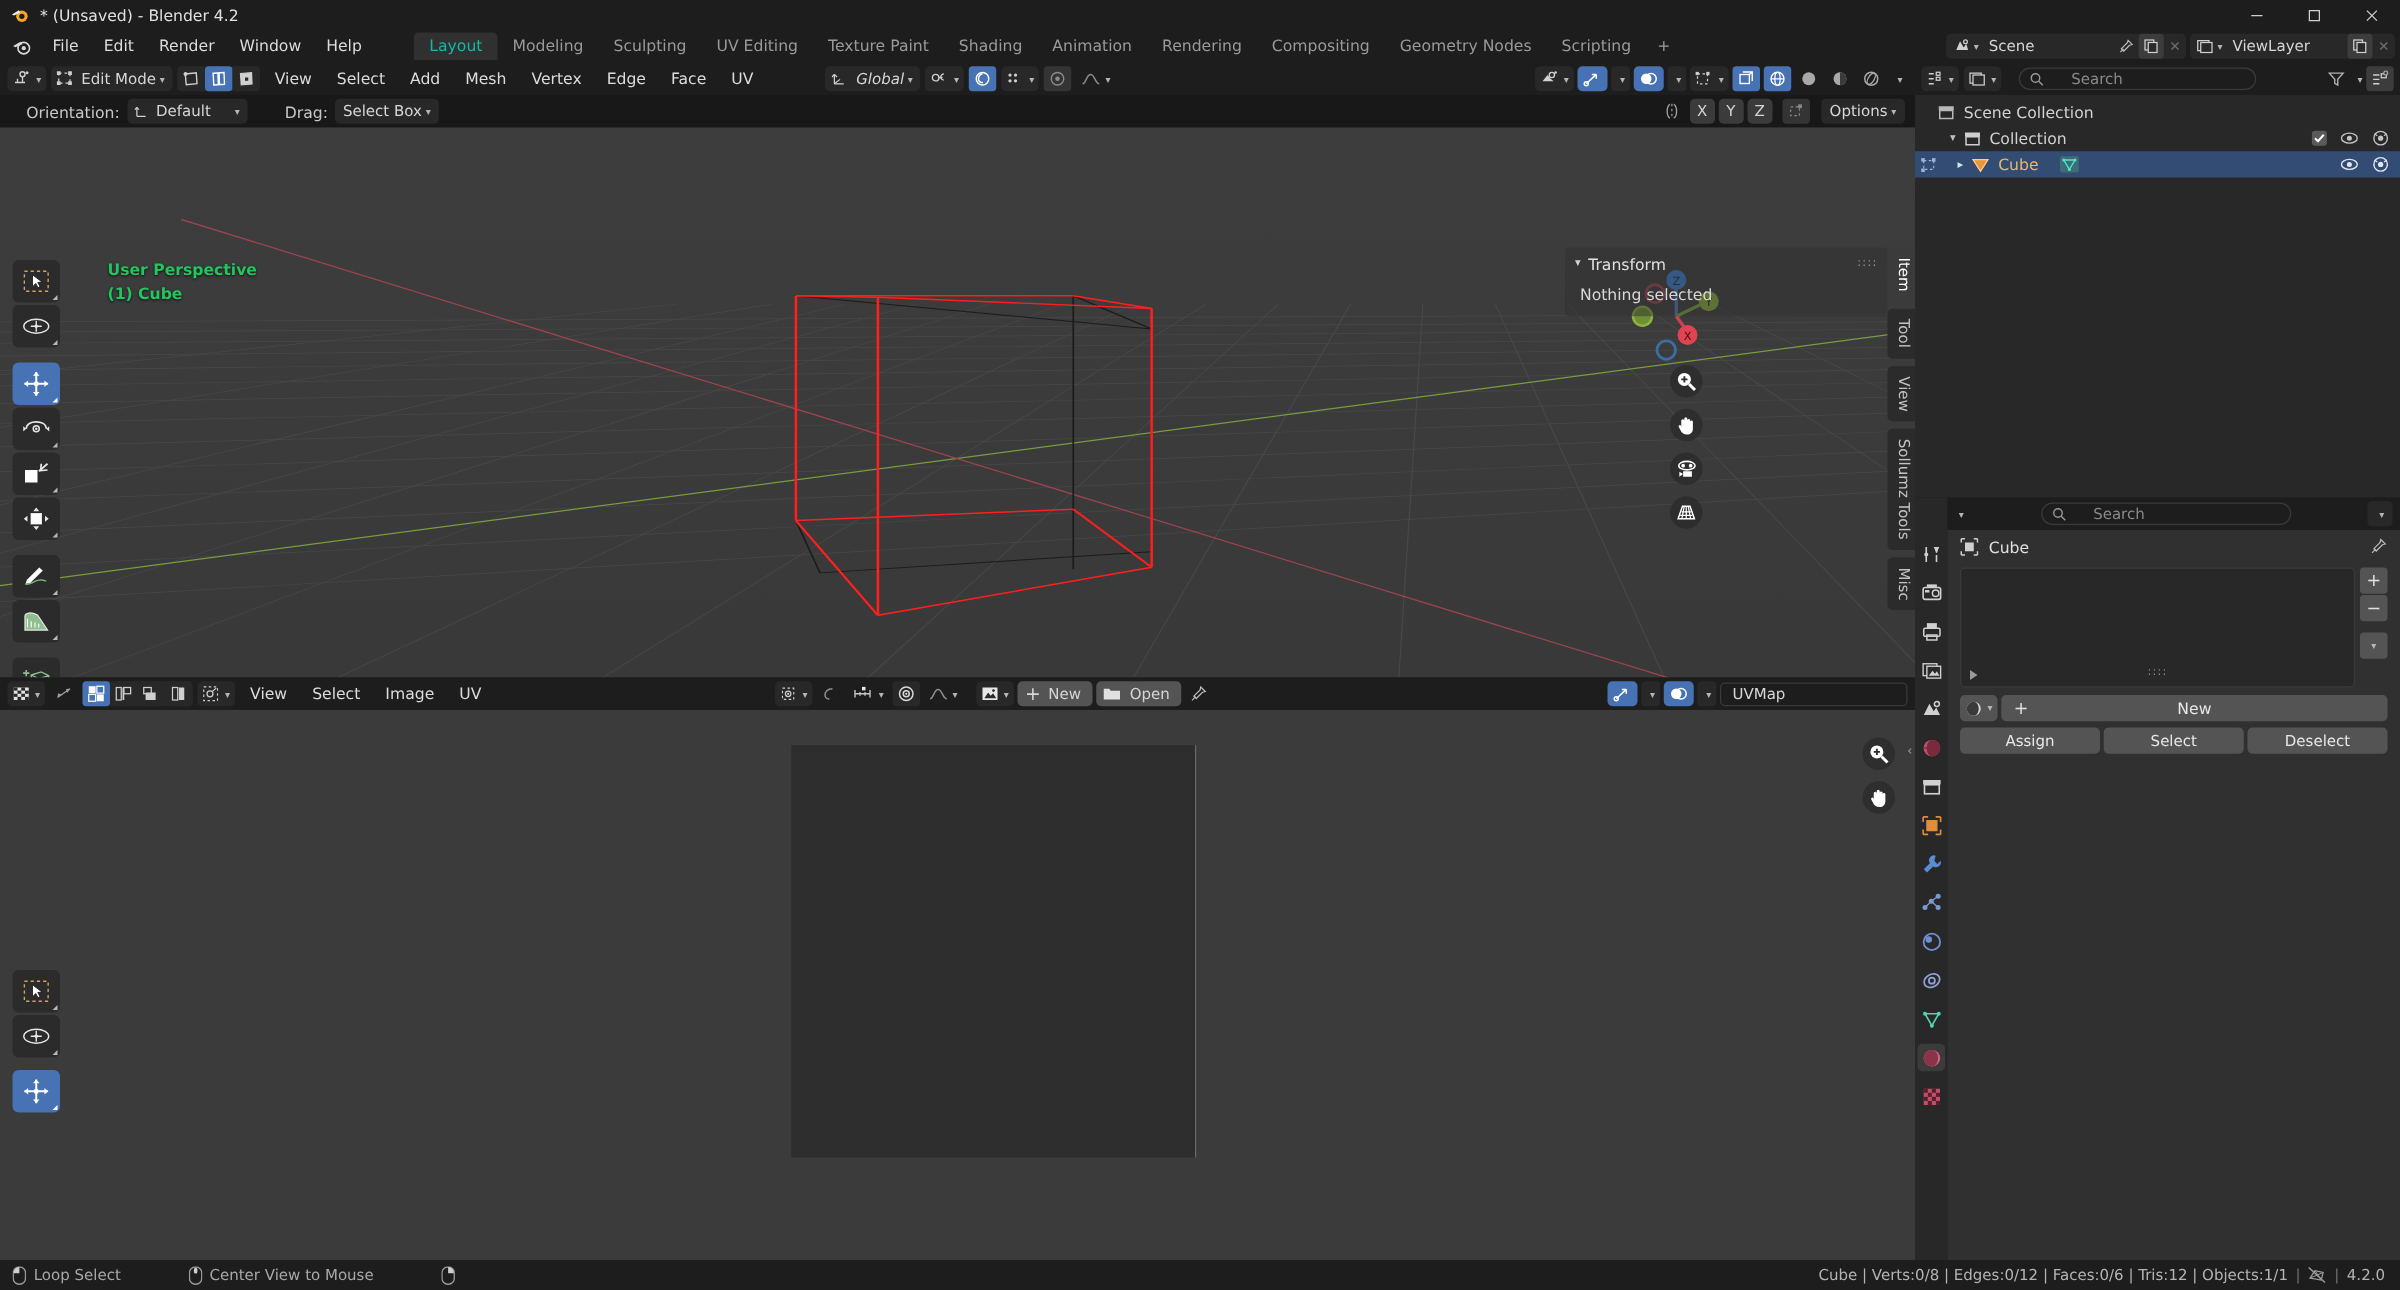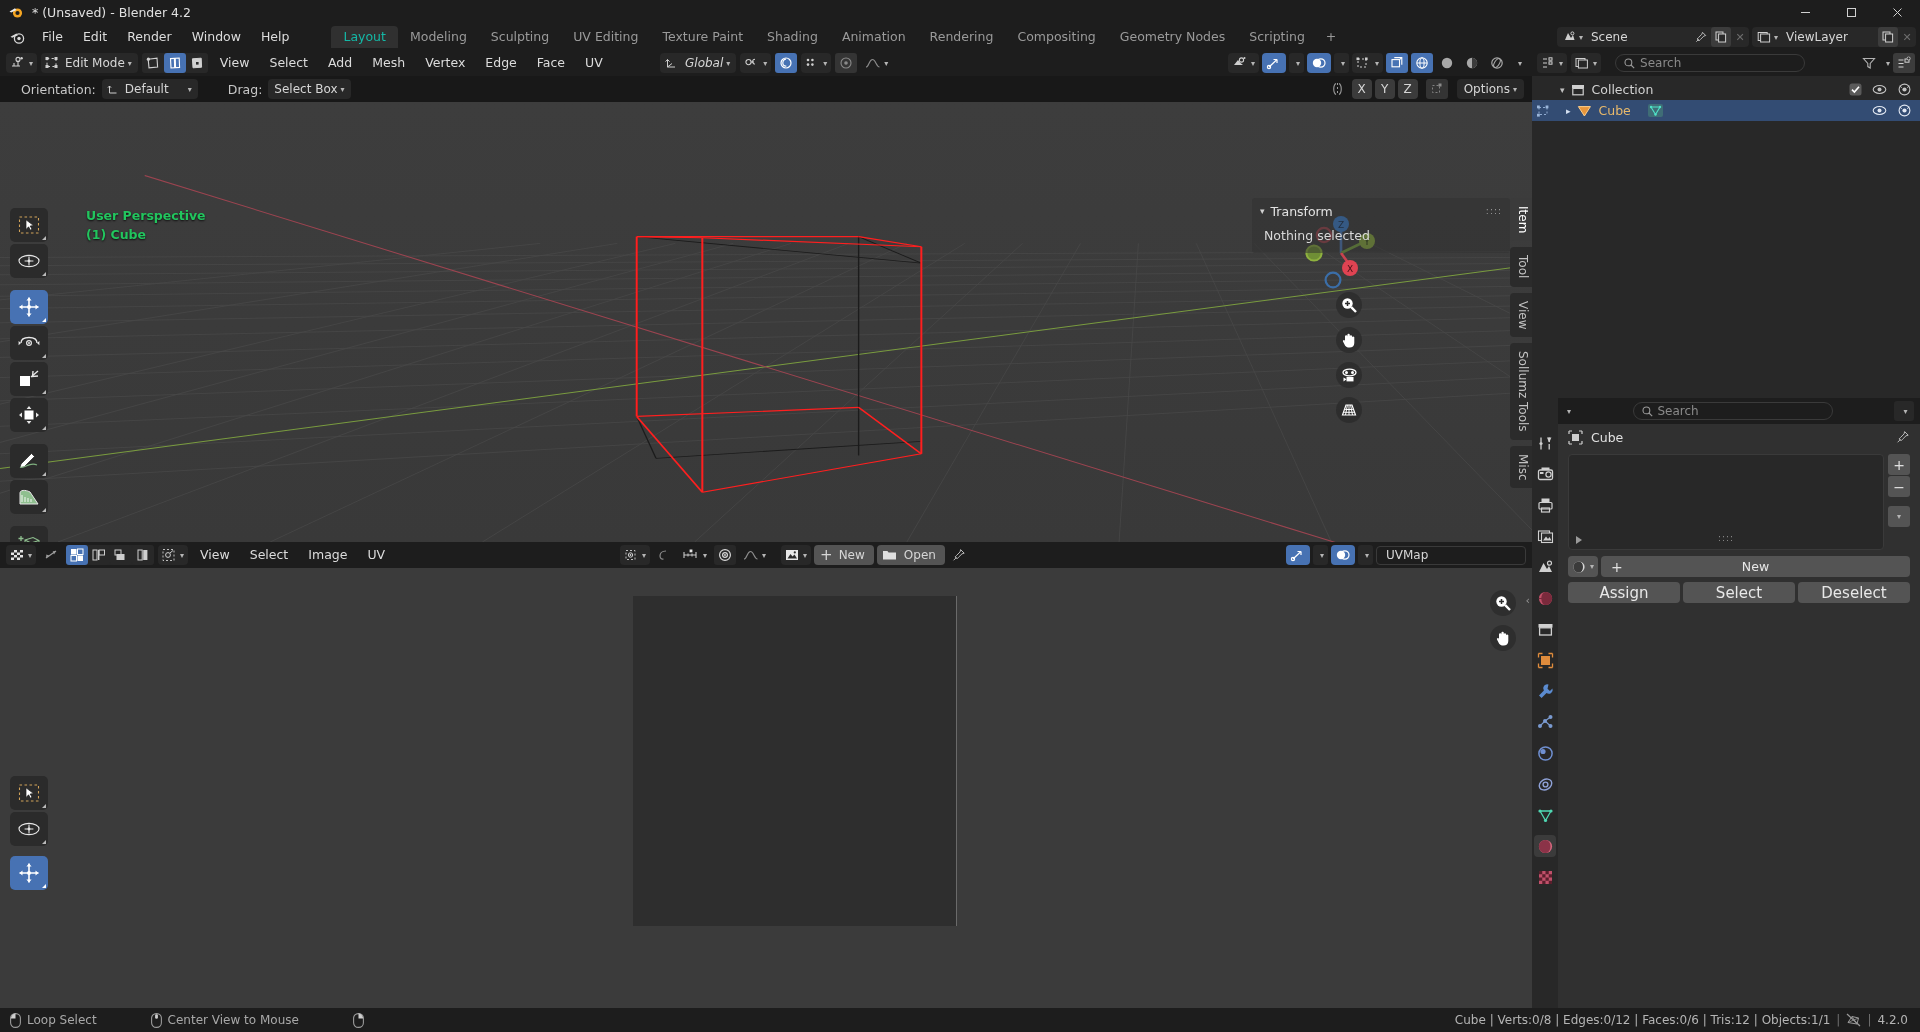--- a/index.html
+++ b/index.html
@@ -116,35 +116,35 @@
   .out-row .rowicons { position: absolute; right: 8px; display: flex; gap: 10px; align-items:center; }
 
   .props { flex: 1 1 auto; display: flex; background: #1d1d1d; }
   .ptabs { flex: 0 0 26px; background: #282828; display: flex; flex-direction: column;
            align-items: center; gap: 9px; padding-top: 34px; }
   .ptab { width: 22px; height: 22px; display:flex; align-items:center; justify-content:center; border-radius: 4px;}
   .ptab.active { background: #3b3b3b; }
   .pcontent { flex: 1 1 auto; background: #303030; display: flex; flex-direction: column; }
   .p-header { height: 26px; display:flex; align-items:center; gap:6px; padding: 0 6px; background:#1d1d1d;}
   .searchbox { flex: 1 1 auto; height: 18px; background: #1d1d1d; border: 1px solid #3a3a3a;
-               border-radius: 9px; display:flex; align-items:center; gap:5px; padding: 0 8px;
+               border-radius: 9px; display:flex; align-items:center; gap:22px; padding: 0 8px;
                color: #8a8a8a; font-size: 12px; }
   .breadcrumb { height: 26px; display: flex; align-items: center; gap: 8px; padding: 0 10px; font-size: 12.5px; color: #e0e0e0; position:relative;}
   .matlist { margin: 4px 10px 0 10px; display: flex; gap: 4px; }
   .matbox { flex: 1 1 auto; height: 96px; background: #282828; border: 1px solid #3a3a3a; border-radius: 4px; position: relative; }
   .matbox .tri { position: absolute; left: 7px; bottom: 5px; width:0;height:0;
                  border-top:4px solid transparent;border-bottom:4px solid transparent;border-left:6px solid #9a9a9a;}
   .matbox .grip { position:absolute; left:50%; transform:translateX(-50%); bottom: 6px; color:#8c8c8c; font-size:9px; letter-spacing:1px;}
   .matside { width: 22px; display: flex; flex-direction: column; gap: 1px; }
   .sbtn { width: 22px; height: 21px; background: #545454; border-radius: 3px; display:flex;
           align-items:center; justify-content:center; color:#e0e0e0; font-size: 14px; line-height:1;}
   .sbtn.sep { margin-top: 8px; }
   .rowbtns { display: flex; gap: 3px; margin: 5px 10px 0 10px; }
   .rowbtn { flex: 1 1 0; height: 21px; background: #545454; border-radius: 4px; display: flex;
-            align-items: center; justify-content: center; font-size: 15px; color: #e8e8e8; }
+            align-items: center; justify-content: center; font-size: 12px; color: #e8e8e8; }
   .newrow { display: flex; gap: 3px; margin: 6px 10px 0 10px; align-items: center; }
   .newrow .mball { width: 30px; height: 21px; background: #545454; border-radius: 4px; display:flex; align-items:center; justify-content:center; gap:2px;}
   .newrow .newbtn { flex: 1 1 auto; height: 21px; background: #545454; border-radius: 4px;
                     display: flex; align-items: center; justify-content: center; gap: 8px;
                     font-size: 12.5px; color: #e8e8e8; position: relative; }
   .newrow .newbtn .plus { position: absolute; left: 10px; font-size: 14px; color: #e0e0e0; }
 
   
   .statusbar { height: 24px; flex: 0 0 24px; background: #1d1d1d; display: flex; align-items: center;
                padding: 0 10px; font-size: 12px; color: #a8a8a8; position: relative; }
@@ -933,20 +933,29 @@
                   <rect x="8" y="3" width="4" height="3.2" fill="none" stroke="#d0d0d0" stroke-width="1"></rect>
                   <circle cx="11.6" cy="2.4" r="2" fill="#b0b0b0"></circle>
                   <path d="M11.6 1.2 v2.4 M10.4 2.4 h2.4" stroke="#282828" stroke-width="0.9"></path>
                 </svg>
             </span>
           </div>
         </div>
 
         <div class="out-body">
 
+          <div class="out-row" style="padding-left:18px;">
+            <span style="display:flex;margin-right:7px;">
+              <svg width="14" height="14" viewBox="0 0 14 14">
+                  <rect x="1" y="2" width="12" height="3.2" fill="#b8b8b8"></rect>
+                  <rect x="1.8" y="5.4" width="10.4" height="6.4" fill="none" stroke="#b8b8b8" stroke-width="1.2"></rect>
+                </svg>
+            </span>
+            <span>Scene Collection</span>
+          </div>
 
           <div class="out-row" style="padding-left:28px;">
             <span style="font-size:9px;color:#c0c0c0;margin-right:6px;">▾</span>
             <span style="display:flex;margin-right:7px;">
               <svg width="14" height="14" viewBox="0 0 14 14">
                   <rect x="1" y="2" width="12" height="3.2" fill="#cfcfcf"></rect>
                   <rect x="1.8" y="5.4" width="10.4" height="6.4" fill="none" stroke="#cfcfcf" stroke-width="1.2"></rect>
                 </svg>
             </span>
             <span>Collection</span>

